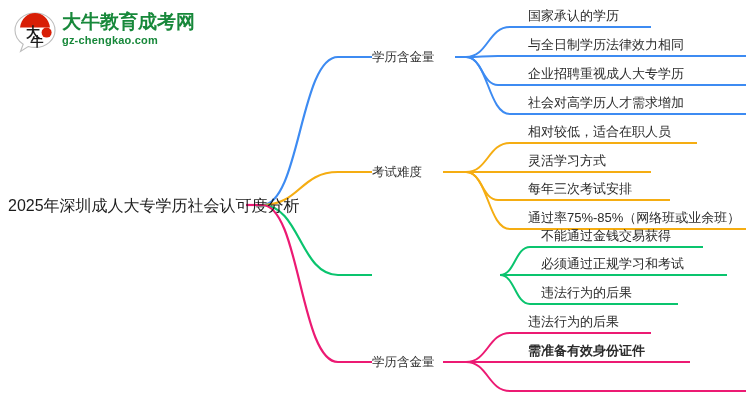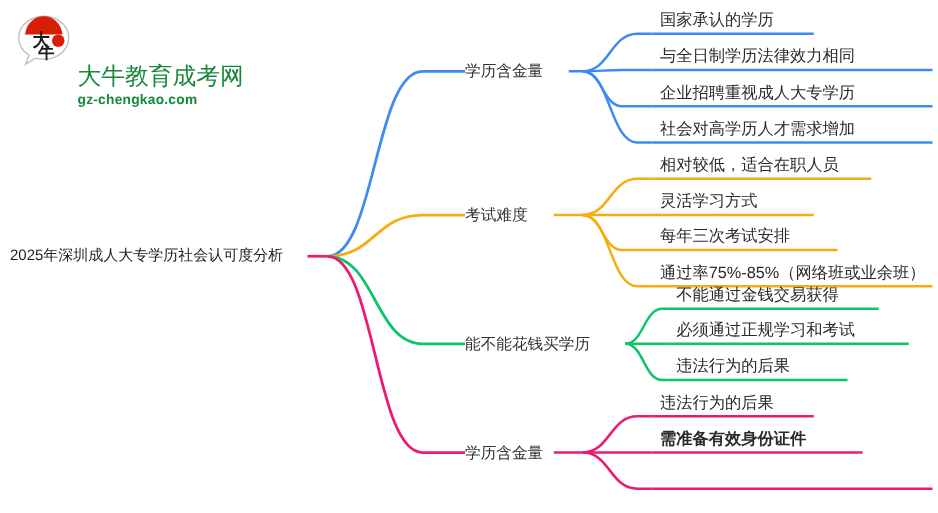--- a/index.html
+++ b/index.html
@@ -34,26 +34,25 @@
     height: 44px;
   }
   #logo-text {
     position: absolute;
     left: 50px;
     top: 3px;
     width: 130px;
   }
   .logo-cn {
     font-size: 19px;
-    font-weight: normal;
+    font-weight: bold;
     color: #17883a;
     letter-spacing: 0px;
     line-height: 22px;
     white-space: nowrap;
-    margin-top: 40px;
   }
   .logo-en {
     font-size: 11px;
     font-weight: bold;
     color: #17883a;
     line-height: 14px;
     white-space: nowrap;
     letter-spacing: .2px;
   }
 
@@ -67,21 +66,21 @@
   }
 
   
   .node {
     position: absolute;
     white-space: nowrap;
     color: #2b2b2b;
     line-height: 1;
   }
   .root-node {
-    font-size: 12px;
+    font-size: 16px;
     color: #1c1c1c;
     left: 8px;
     top: 198px;
   }
   .branch-node {
     font-size: 12.5px;
     color: #333333;
   }
   .leaf-node {
     font-size: 13px;
@@ -173,21 +172,20 @@
   <div class="node leaf-node" style="left:528px; top:38px;">与全日制学历法律效力相同</div>
   <div class="node leaf-node" style="left:528px; top:96px;">社会对高学历人才需求增加</div>
   <div class="node leaf-node" style="left:528px; top:67px;">企业招聘重视成人大专学历</div>
 
   <div class="node branch-node" style="left:372px; top:166px;">考试难度</div>
   <div class="node leaf-node" style="left:528px; top:125px;">相对较低，适合在职人员</div>
   <div class="node leaf-node" style="left:528px; top:154px;">灵活学习方式</div>
   <div class="node leaf-node" style="left:528px; top:182px;">每年三次考试安排</div>
   <div class="node leaf-node" style="left:528px; top:211px;">通过率75%-85%（网络班或业余班）</div>
 
-  <div class="node branch-node" style="left:372px; top:269px;">能不能花钱买学历</div>
   <div class="node leaf-node" style="left:541px; top:229px;">不能通过金钱交易获得</div>
   <div class="node leaf-node" style="left:541px; top:257px;">必须通过正规学习和考试</div>
   <div class="node leaf-node" style="left:541px; top:286px;">违法行为的后果</div>
 
   <div class="node branch-node" style="left:372px; top:356px;">学历含金量</div>
   <div class="node leaf-node" style="left:528px; top:315px;">违法行为的后果</div>
   <div class="node leaf-node" style="left:528px; top:344px;font-weight:bold;">需准备有效身份证件</div>
 
 </div>
 

